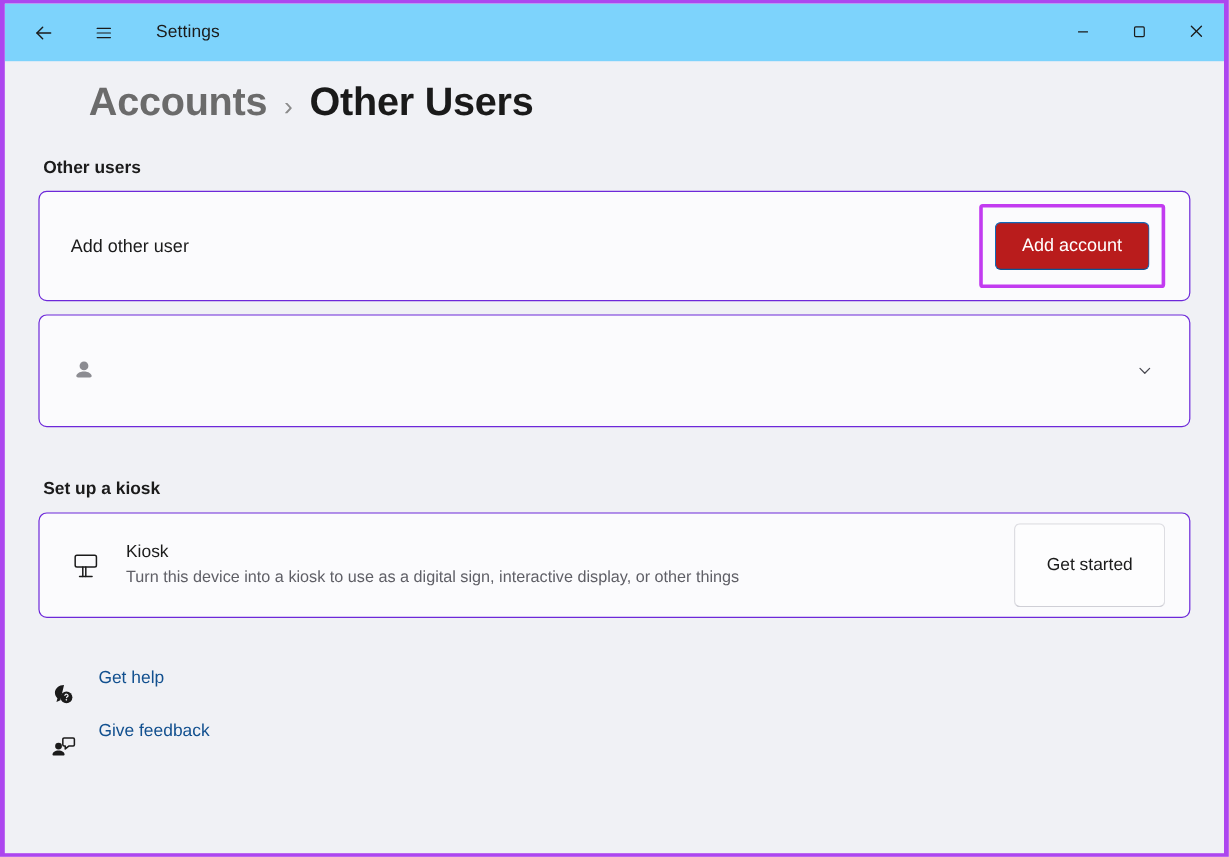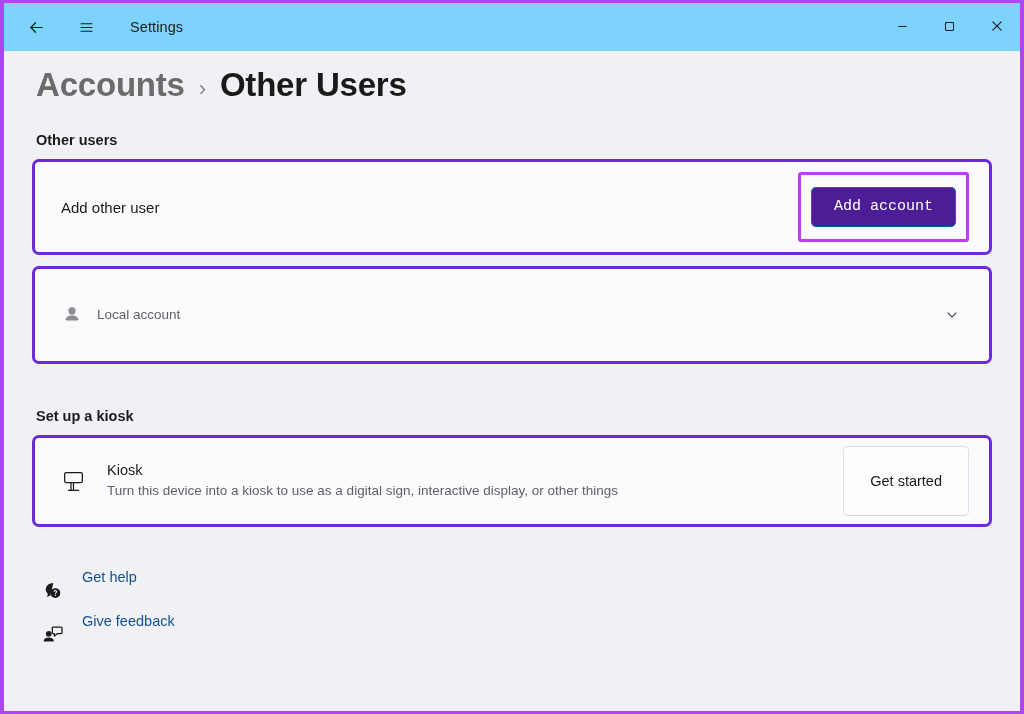--- a/index.html
+++ b/index.html
@@ -83,34 +83,34 @@
   #breadcrumb {
     display: flex;
     align-items: baseline;
     gap: 14px;
     margin-top: 15px;
     margin-left: 4px;
     font-size: 33px;
     font-weight: 600;
     letter-spacing: -.2px;
   }
-  #breadcrumb-root { color: #6b6b6b; font-weight: 600; }
+  #breadcrumb-root { color: #6b6b6b; font-weight: 600; margin-left: 38px; }
   #breadcrumb-sep { color: #8a8a8a; font-size: 22px; font-weight: 400; }
   #breadcrumb-current { color: #1a1a1a; font-weight: 600; }
 
   .section-heading {
     font-size: 14.5px;
     font-weight: 600;
     color: #1b1b1b;
     margin-left: 4px;
   }
 
   .card {
     background: #fbfbfd;
-    border: 3px solid #6d28d9;
+    border: 1px solid #6d28d9;
     border-radius: 7px;
     margin-top: 11px;
   }
 
   .card-row {
     display: flex;
     align-items: center;
     padding: 0 20px;
     min-height: 58px;
   }
@@ -145,26 +145,26 @@
   
   #add-account-highlight {
     border: 3px solid #c23bf0;
     border-radius: 3px;
     padding: 12px 10px;
     display: inline-block;
     line-height: 0;
   }
 
   #add-account-button {
-    background: #4c1d95;
+    background: #b91c1c;
     color: #ffffff;
     border: 1px solid #1169b8;
     border-bottom-color: #0a5594;
     border-radius: 5px;
-    font-family: Liberation Mono, monospace;
+    font-family: Liberation Sans, sans-serif;
     font-size: 15px;
     padding: 10px 22px;
     cursor: pointer;
     line-height: 1.2;
   }
 
   
   #account-card .card-row { min-height: 92px; padding-left: 26px; }
   #account-card .row-icon { color: #8c8c92; }
 
@@ -290,21 +290,20 @@
 
       <div class="card" id="account-card">
         <div class="card-row">
           <div class="row-icon">
             <svg width="22" height="22" viewBox="0 0 24 24" fill="currentColor">
               <circle cx="12" cy="7.6" r="4"></circle>
               <path d="M12 12.6c-4.1 0-7 2.1-7 4.2 0 .9.7 1.2 1.6 1.2h10.8c.9 0 1.6-.3 1.6-1.2 0-2.1-2.9-4.2-7-4.2z"></path>
             </svg>
           </div>
           <div class="row-text">
-            <div class="row-sub">Local account</div>
           </div>
           <button id="account-expand">
             <svg width="16" height="16" viewBox="0 0 20 20" fill="none" stroke="currentColor" stroke-width="1.35" stroke-linecap="round" stroke-linejoin="round">
               <path d="M5 7.5l5 5 5-5"></path>
             </svg>
           </button>
         </div>
       </div>
     </div>
 

